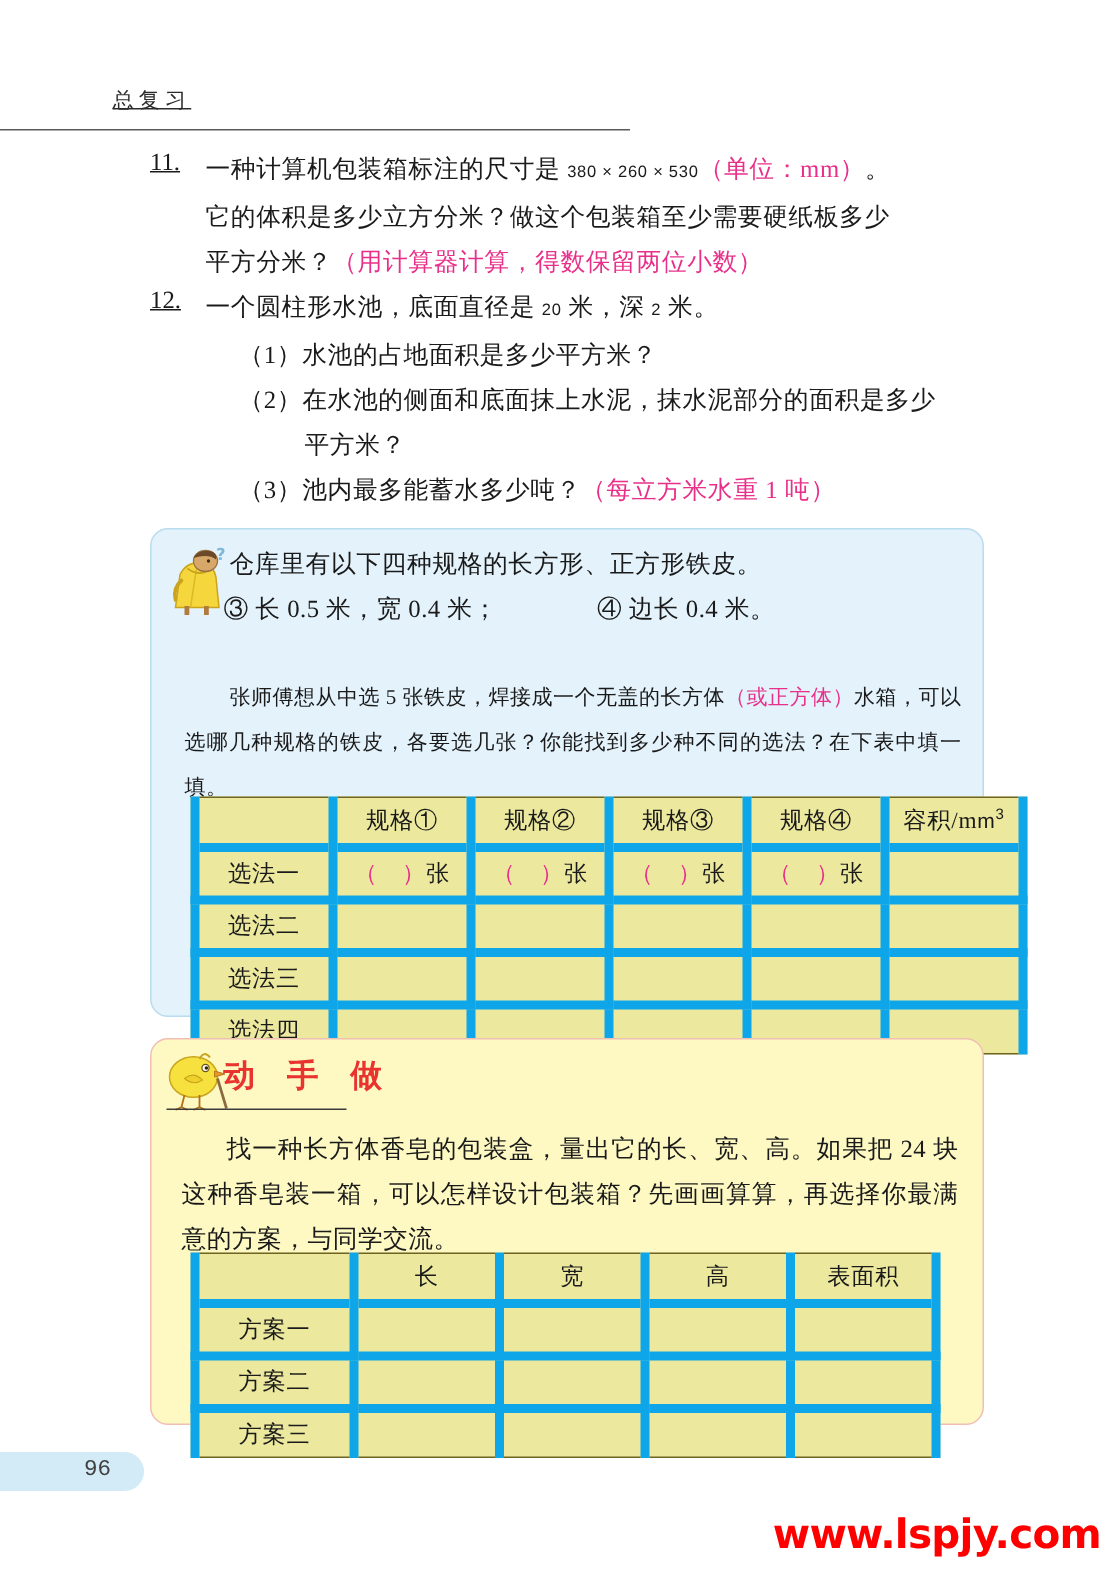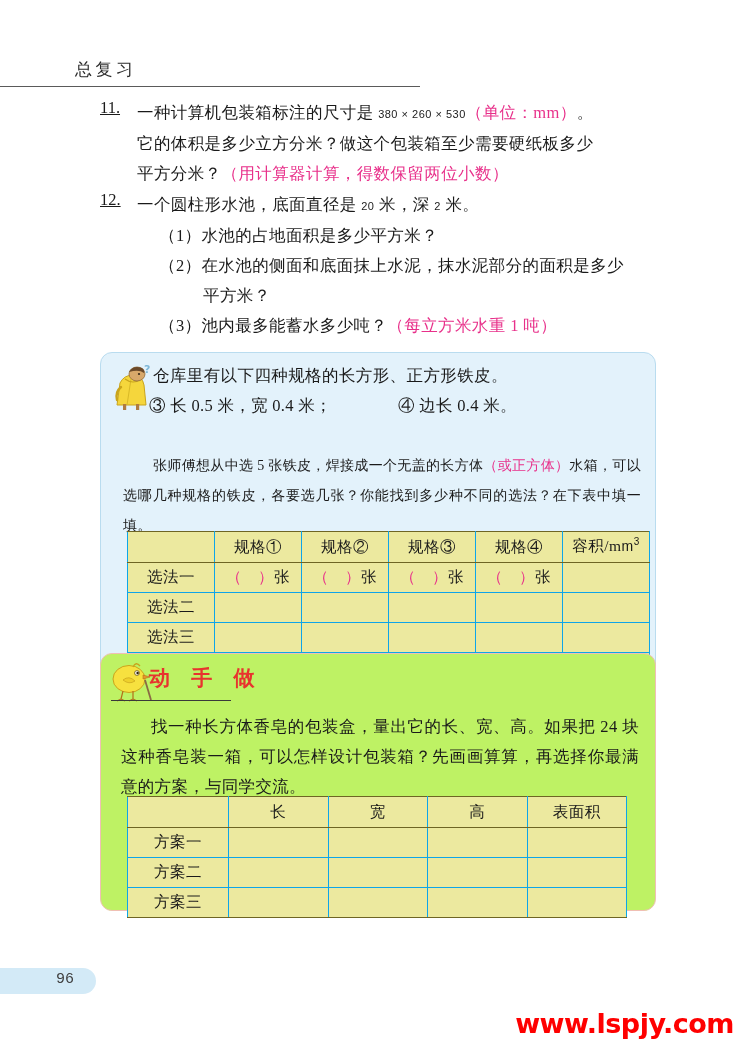--- a/index.html
+++ b/index.html
@@ -22,23 +22,24 @@
     left: 0;
     top: 60px;
     width: 420px;
     height: 26px;
     border-bottom: 1.4px solid #5a5a5a;
   }
   #page-header .hdr-text {
     position: absolute;
     left: 75px;
     top: -2px;
-    font-size: 17px;
+    font-size: 14px;
     letter-spacing: 3.5px;
     color: #2b2b2b;
+    text-decoration: underline;
   }
 
   
   .problem {
     position: absolute;
     left: 100px;
     width: 580px;
   }
   .prob-num {
     position: absolute;
@@ -137,21 +138,21 @@
   }
 
   
   .data-table {
     border-collapse: collapse;
     table-layout: fixed;
     background: #ece99f;
     font-size: 15.5px;
   }
   .data-table td, .data-table th {
-    border: 1px solid #0ea5e9;
+    border: 6px solid #0ea5e9;
     height: 29px;
     text-align: center;
     font-weight: normal;
     letter-spacing: 0.5px;
     padding: 0;
   }
   .data-table thead td {
     border-top: 1.6px solid #6e6524;
     border-bottom: 1.6px solid #6e6524;
     height: 30px;
@@ -179,24 +180,24 @@
   }
   .unit-m {
     font-family: "Liberation Sans", sans-serif;
     font-size: 14px;
   }
 
   
   #pink-box {
     position: absolute;
     left: 100px;
-    top: 653px;
+    top: 692px;
     width: 556px;
     height: 258px;
-    background: #bef264;
+    background: #fef9c3;
     border: 1.3px solid #f0bfb4;
     border-radius: 12px;
     box-sizing: border-box;
   }
   #pink-title {
     position: absolute;
     left: 48px;
     top: 10px;
     font-size: 21px;
     font-weight: bold;

